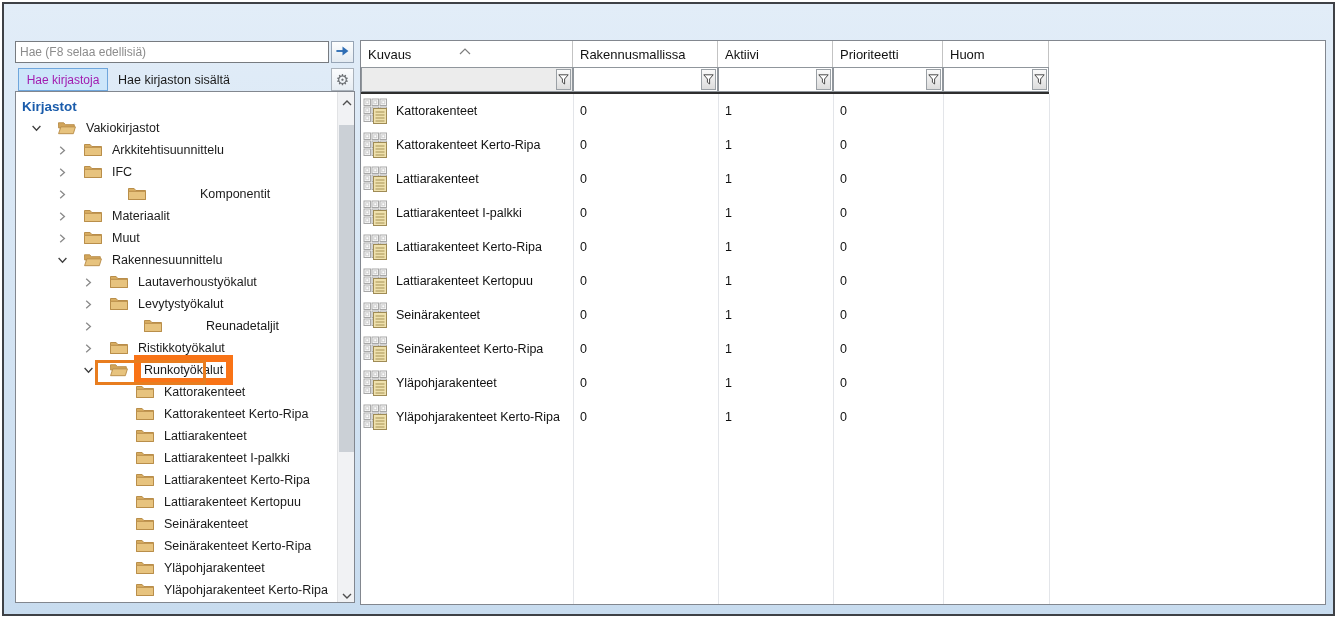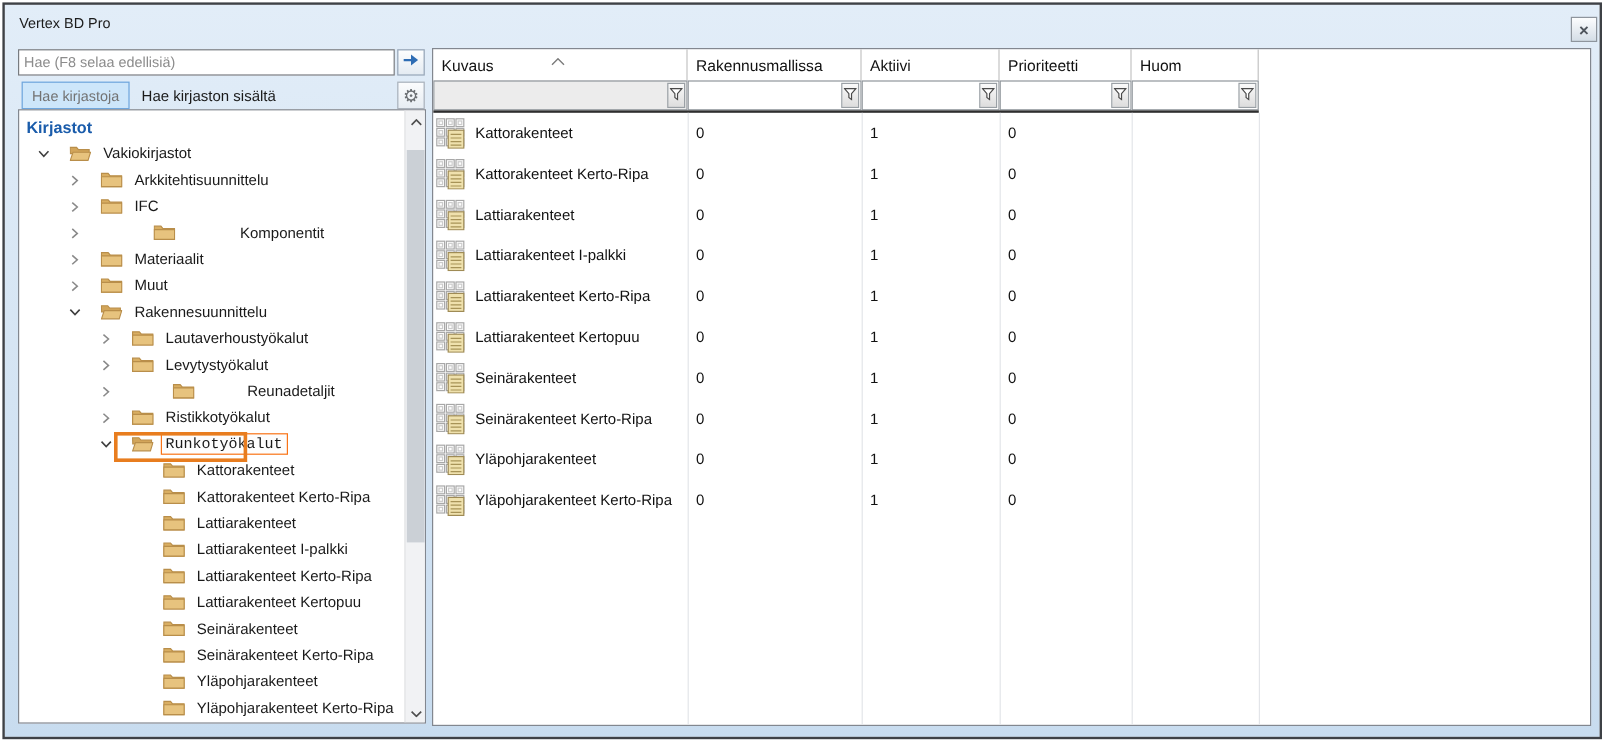--- a/index.html
+++ b/index.html
@@ -19,39 +19,39 @@
   
   .search-input{position:absolute;left:11px;top:37px;width:314px;height:22px;
     border:1px solid #777b80;background:#fff;font-family:"Liberation Sans",sans-serif;
     font-size:12px;padding:0 4px;color:#222;outline:none;}
   .search-input::placeholder{color:#8c8c8c;opacity:1;}
   .go-btn{position:absolute;left:327px;top:37px;width:23px;height:22px;
     border:1px solid #97a5b6;background:linear-gradient(#fdfefe,#e4ebf2);
     display:flex;align-items:center;justify-content:center;cursor:pointer;}
   .tab-selected{position:absolute;left:14px;top:64px;width:90px;height:23px;
     background:#cde6fa;border:1px solid #6fa6dc;display:flex;align-items:center;
-    justify-content:center;font-size:12px;color:#737373;cursor:pointer;}
+    justify-content:center;font-size:12px;color:#a21caf;cursor:pointer;}
   .tab-plain{position:absolute;left:108px;top:64px;height:23px;display:flex;align-items:center;
     padding:0 6px;font-size:12.5px;color:#1a1a1a;cursor:pointer;}
   .gear-btn{position:absolute;left:327px;top:64px;width:23px;height:23px;
     border:1px solid #aab2bb;background:linear-gradient(#fbfcfd,#e7edf3);
     display:flex;align-items:center;justify-content:center;
     font-size:15px;color:#6b6f73;cursor:pointer;}
 
   
   .tree-panel{position:absolute;left:11px;top:87px;width:340px;height:512px;
     background:#fff;border:1px solid #82878f;overflow:hidden;}
   .tree-content{position:absolute;left:0;top:0;right:17px;bottom:0;padding-top:3px;}
   .tree-header{height:22px;display:flex;align-items:center;padding-left:6px;
     font-size:13.5px;font-weight:700;color:#1a5cab;}
   .tree-row{height:22px;display:flex;align-items:center;white-space:nowrap;cursor:pointer;}
   .chev{width:16px;height:16px;display:flex;align-items:center;justify-content:center;flex:none;}
   .folder{width:18px;height:14px;margin-left:14px;margin-right:6px;flex:none;display:flex;align-items:center;}
   .tlabel{font-size:12.5px;color:#1a1a1a;padding:1px 3px;border:1px solid transparent;}
-  .tlabel.selected{border:1px solid #f97316;background:#fdfdfd;font-family:Liberation Mono, monospace;}
+  .tlabel.selected{border:7px solid #f97316;background:#fdfdfd;}
 
   
   .vscroll{position:absolute;top:0;right:0;bottom:0;width:17px;background:#f1f2f4;
     border-left:1px solid #e2e3e5;}
   .scroll-arrow{position:absolute;left:0;width:17px;height:17px;display:flex;
     align-items:center;justify-content:center;cursor:pointer;}
   .scroll-arrow.up{top:0;} .scroll-arrow.down{bottom:0;}
   .scroll-thumb{position:absolute;left:1px;width:15px;top:33px;height:327px;background:#cbd0d6;cursor:grab;}
 
   
@@ -78,26 +78,20 @@
   .gicon{width:26px;height:26px;margin-right:7px;flex:none;}
 
   
   .annotation-box{position:absolute;left:91px;top:356px;width:111px;height:25px;
     border:3px solid #e87d1f;pointer-events:none;z-index:50;}
 </style>
 </head>
 <body>
 
 <div class="window">
-  <div class="titlebar">
-    <span class="window-title">Vertex BD Pro</span>
-    <div class="close-btn">
-      <span>×</span>
-    </div>
-  </div>
 
   <input class="search-input" type="text" placeholder="Hae (F8 selaa edellisiä)" style="">
   <div class="go-btn">
     <span>
       <svg width="15" height="12" viewBox="0 0 16 12">
           <path d="M1.5 6 H9" stroke="#2e6db4" stroke-width="2" fill="none"></path>
           <path d="M8 1.2 L14.3 6 L8 10.8 Z" fill="#2e6db4"></path>
         </svg>
     </span>
   </div>

